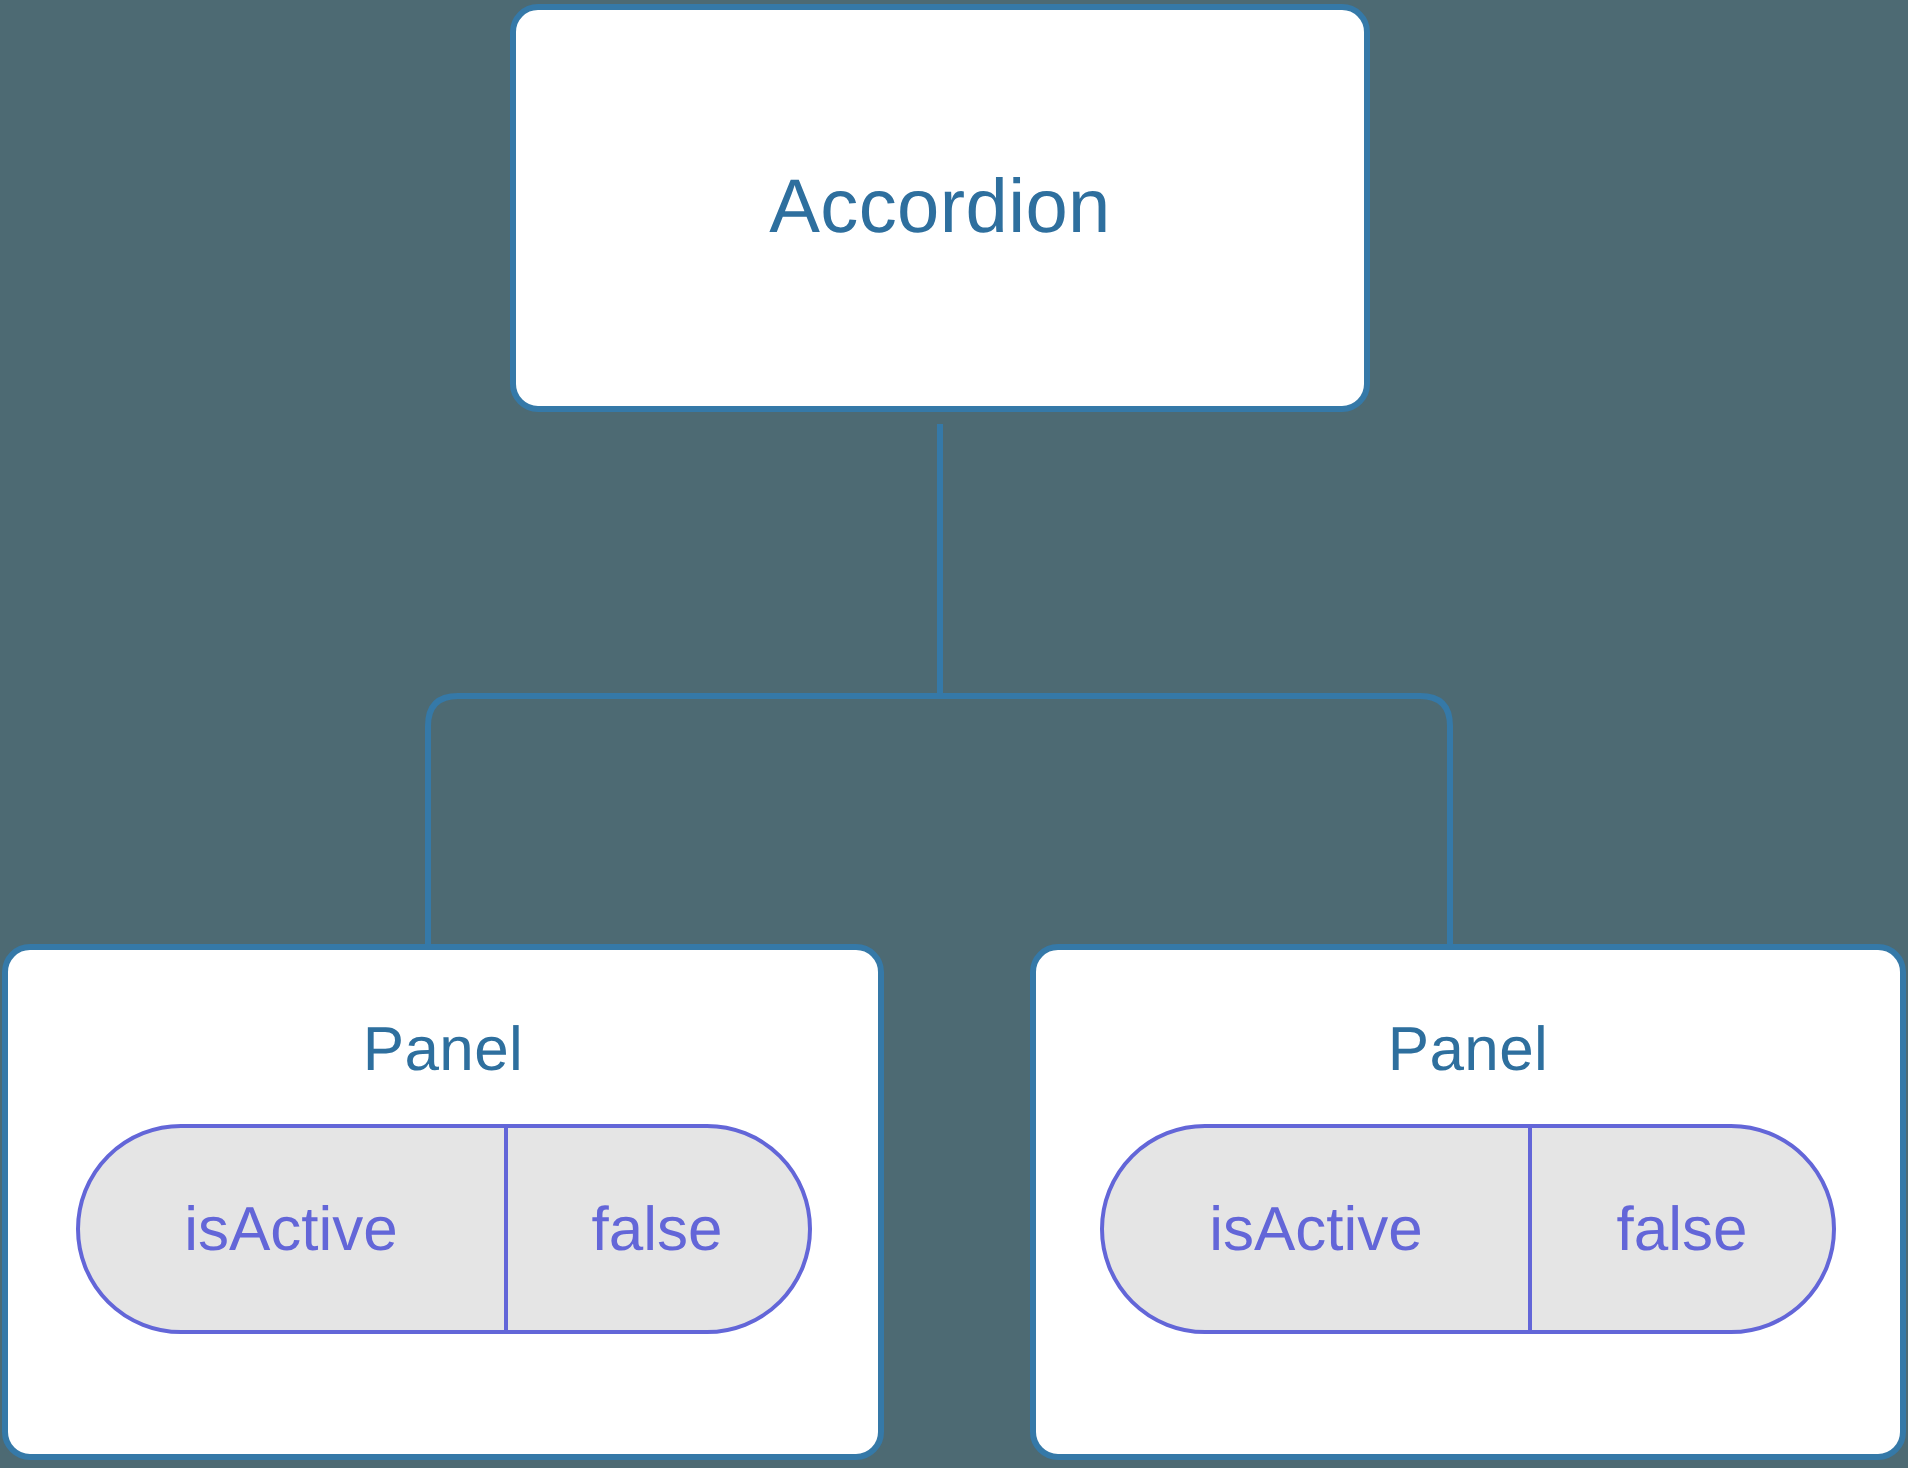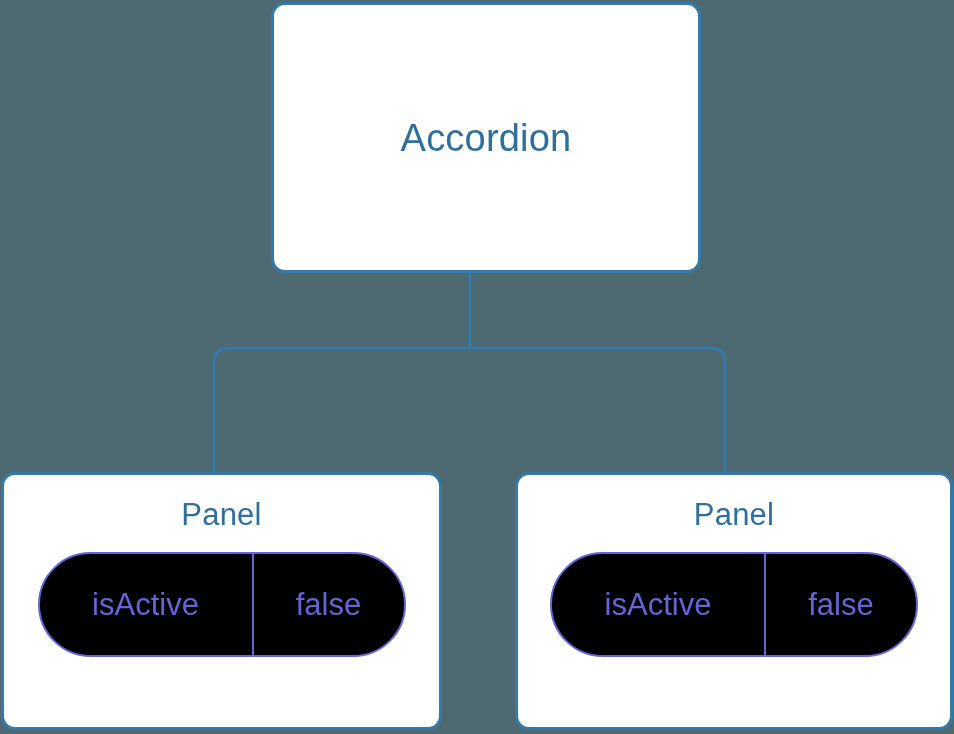--- a/index.html
+++ b/index.html
@@ -40,29 +40,28 @@
     z-index: 2;
     display: flex;
     flex-direction: column;
     align-items: center;
   }
 
   .node-root {
     left: 255px;
     top: 2px;
     width: 430px;
-    height: 271px;
+    height: 204px;
     justify-content: center;
-    margin-left: 16px;
   }
 
   .node-leaf {
     top: 472px;
     height: 258px;
-    padding-top: 24px;
+    padding-top: 34px;
   }
 
   .node-leaf-left  { left: 1px;   width: 441px; }
   .node-leaf-right { left: 515px; width: 438px; }
 
   .node-title {
     color: #2e6f9e;
     font-weight: 400;
     letter-spacing: 0.2px;
     line-height: 1;
@@ -72,21 +71,21 @@
   .node-leaf .node-title  { font-size: 31px; }
 
   
   .prop-pill {
     margin-top: 22px;
     display: flex;
     align-items: stretch;
     border: 2px solid #6366d8;
     border-radius: 999px;
     height: 105px;
-    background: #000000;
+    background: #e5e5e5;
     box-sizing: border-box;
   }
   .node-leaf-left  .prop-pill { width: 368px; }
   .node-leaf-right .prop-pill { width: 368px; }
 
   .prop-key,
   .prop-value {
     display: flex;
     align-items: center;
     justify-content: center;

